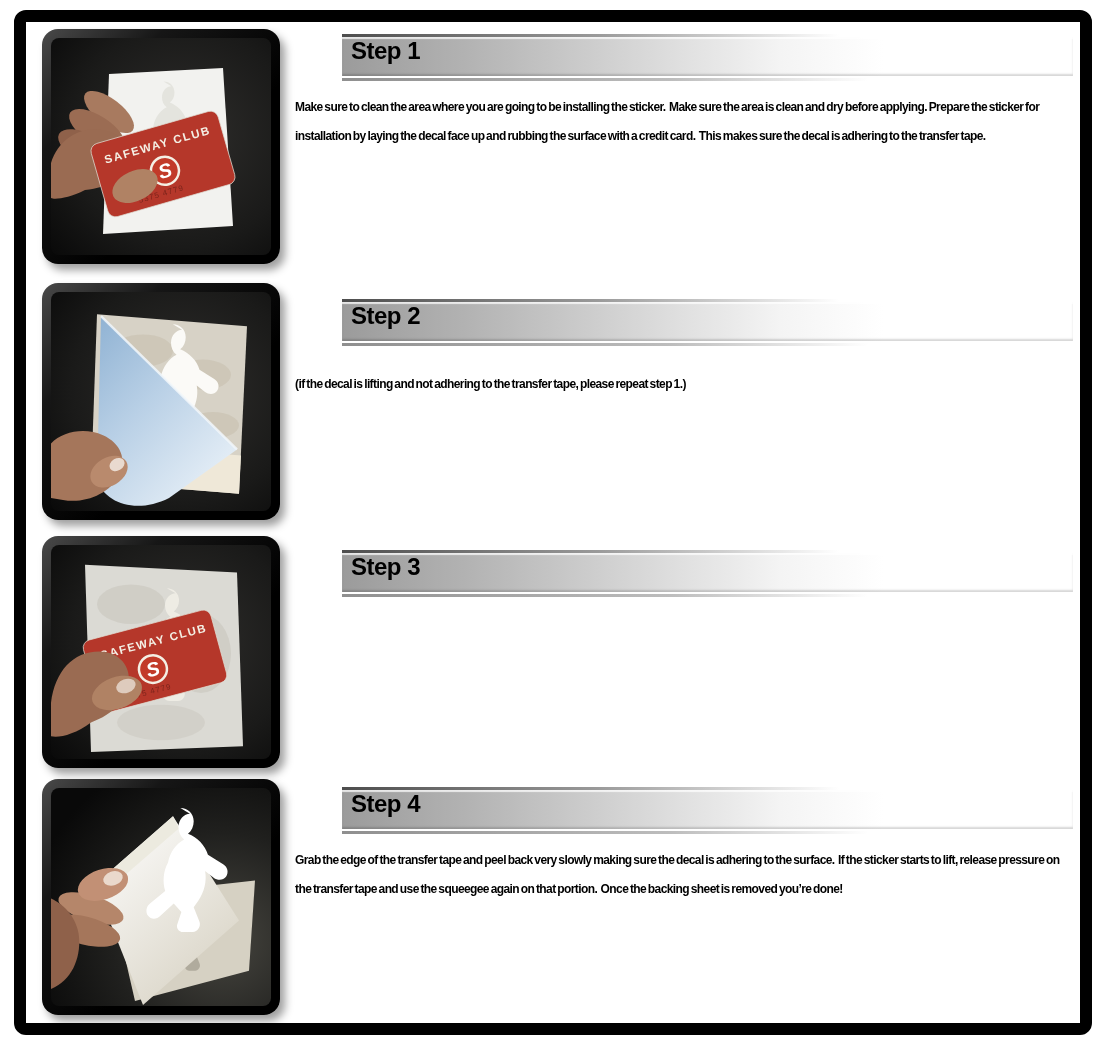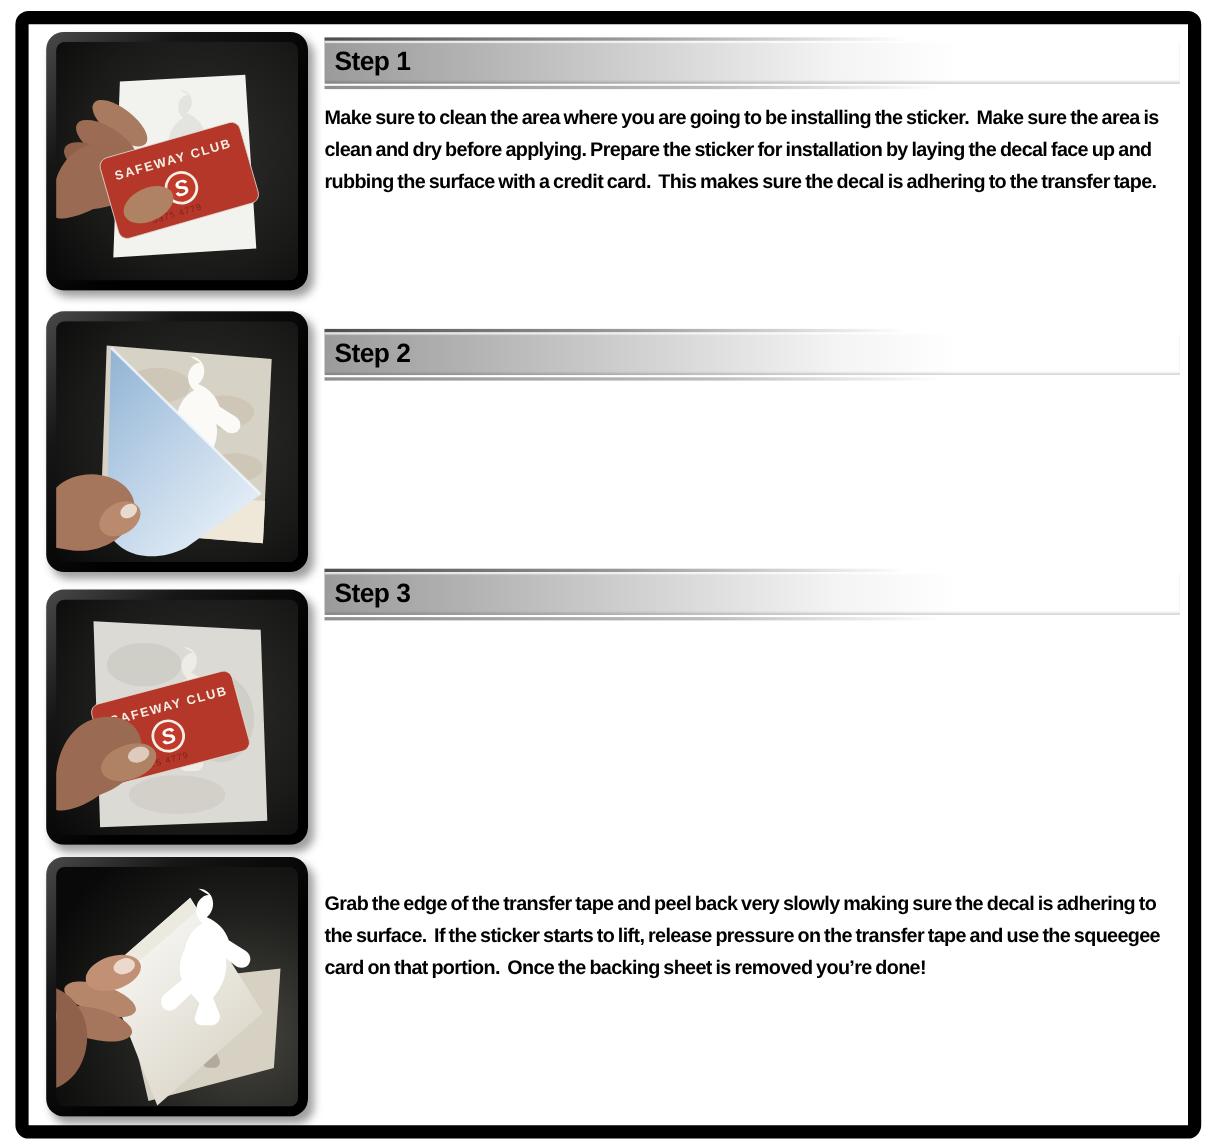--- a/index.html
+++ b/index.html
@@ -11,31 +11,31 @@
   .photo{position:absolute;left:42px;width:238px;box-sizing:border-box;padding:9px;
          background:linear-gradient(135deg,#4a4a4a 0%,#161616 26%,#000 62%);
          border-radius:16px;box-shadow:5px 6px 8px rgba(0,0,0,.38);}
   .photo svg{display:block;width:100%;height:100%;border-radius:8px;}
   .p1{top:29px;height:235px;}
   .p2{top:283px;height:237px;}
   .p3{top:536px;height:232px;}
   .p4{top:779px;height:236px;}
   
   .content{position:absolute;left:295px;width:778px;}
-  .c1{top:37px;}.c2{top:302px;}.c3{top:520px;}.c4{top:790px;}
-  .bar{position:relative;height:39px;display:flex;align-items:center;padding-left:9px;
+  .c1{top:37px;}.c2{top:302px;}.c3{top:553px;}.c4{top:790px;}
+  .bar{position:relative;height:39px;display:flex;padding-left:9px;
        box-sizing:border-box;
        background:linear-gradient(to right,#9b9b9b 0%,#b4b4b4 18%,#d9d9d9 42%,#f4f4f4 60%,#ffffff 74%);
-       box-shadow:inset 0 2px 1px rgba(255,255,255,.75), inset 0 -2px 2px rgba(0,0,0,.16);}
+       box-shadow:inset 0 2px 1px rgba(255,255,255,.75), inset 0 -2px 2px rgba(0,0,0,.16);margin-left:47px;}
   .bar::before{content:"";position:absolute;left:0;right:0;top:-3px;height:3px;
        background:linear-gradient(to right,#4d4d4d 0%,#9a9a9a 35%,rgba(255,255,255,0) 68%);}
   .bar::after{content:"";position:absolute;left:0;right:0;bottom:-5px;height:3px;
        background:linear-gradient(to right,#8f8f8f 0%,#bdbdbd 45%,rgba(255,255,255,0) 72%);}
   .bar span{font-size:24px;font-weight:bold;color:#000;letter-spacing:-0.5px;}
-  .body{margin:17px 0 0 0;font-size:18px;font-weight:bold;color:#000;
+  .body{margin:17px 0 0 0;font-size:12px;font-weight:bold;color:#000;
         line-height:29px;letter-spacing:-0.6px;word-spacing:-1px;white-space:pre-wrap;}
   .note{margin-top:29px;}
 </style>
 </head>
 <body>
 
 <svg width="0" height="0" style="position:absolute" aria-hidden="true">
   <defs>
     <path id="bf" d="M52 2c8 0 14 6 14 14 0 5 -2 10 -6 13 10 4 18 12 21 22l16 10c5 3 6 9 3 13 -3 4 -9 4 -13 1l-9 -7c2 11 -1 22 -7 31l-5 7 6 15c2 5 -2 11 -7 11l-10 0c-5 0 -8 -5 -6 -9l4 -12 -8 -9 -14 13c-4 4 -10 4 -13 0 -3 -4 -2 -10 2 -13l16 -13c-3 -10 -2 -21 3 -30 2 -11 9 -20 17 -24 -4 -3 -6 -8 -6 -13 0 -8 6 -14 12 -14z"></path>
     <radialGradient id="gTable" cx="60%" cy="45%" r="85%">
@@ -105,20 +105,21 @@
       <line x1="50" y1="24" x2="186" y2="156" stroke="#f2f7fb" stroke-width="2.4" opacity="0.85"></line>
       <path d="M0 150 C12 138 34 134 52 142 C70 150 76 166 68 182 C58 200 34 210 12 206 L0 204 Z" fill="#a5765b"></path>
       <ellipse transform="rotate(-30 58 178)" cx="58" cy="178" rx="20" ry="14" fill="#b98a6d"></ellipse>
       <ellipse transform="rotate(-30 66 171)" cx="66" cy="171" rx="8" ry="6" fill="#e9dacf"></ellipse>
     </svg>
   </div>
   <div class="content c2">
     <div class="bar">
       <span>Step 2</span>
     </div>
+    <p class="body note">(if the decal is lifting and not adhering to the transfer tape, please repeat step 1.)</p>
   </div>
 
   <div class="photo p3">
     <svg viewBox="0 0 220 217" preserveAspectRatio="none">
       <rect width="220" height="217" fill="url(#gTable)"></rect>
       <polygon points="34,20 186,28 192,204 40,210" fill="#dbdad4"></polygon>
       <g opacity="0.5">
         <ellipse cx="80" cy="60" rx="34" ry="20" fill="#c6c3ba"></ellipse>
         <ellipse cx="150" cy="110" rx="30" ry="40" fill="#c6c3ba"></ellipse>
         <ellipse cx="110" cy="180" rx="44" ry="18" fill="#cbc8bf"></ellipse>
@@ -151,16 +152,19 @@
       <path d="M44 96 L122 28 L128 40 L54 104 Z" fill="#eceadf"></path>
       <use href="#bf" transform="translate(80,18) scale(0.95)" fill="#ffffff"></use>
       <ellipse transform="rotate(18 40 120)" cx="40" cy="120" rx="34" ry="13" fill="#b5866a"></ellipse>
       <ellipse transform="rotate(14 34 142)" cx="34" cy="142" rx="36" ry="14" fill="#a5765b"></ellipse>
       <ellipse transform="rotate(-18 52 96)" cx="52" cy="96" rx="26" ry="15" fill="#c29075"></ellipse>
       <ellipse transform="rotate(-18 62 90)" cx="62" cy="90" rx="10" ry="7" fill="#ead9cc"></ellipse>
       <path d="M0 110 C14 116 26 130 28 148 C30 170 20 192 0 200 Z" fill="#8f614a"></path>
     </svg>
   </div>
   <div class="content c4">
-    <p class="body">Grab the edge of the transfer tape and peel back very slowly making sure the decal is adhering to the surface.  If the sticker starts to lift, release pressure on the transfer tape and use the squeegee card on that portion.  Once the backing sheet is removed you’re done!</p>
+    <div class="bar">
+      <span>Step 4</span>
+    </div>
+    <p class="body">Grab the edge of the transfer tape and peel back very slowly making sure the decal is adhering to the surface.  If the sticker starts to lift, release pressure on the transfer tape and use the squeegee again on that portion.  Once the backing sheet is removed you’re done!</p>
   </div>
 
 </div>
 
 </body></html>

